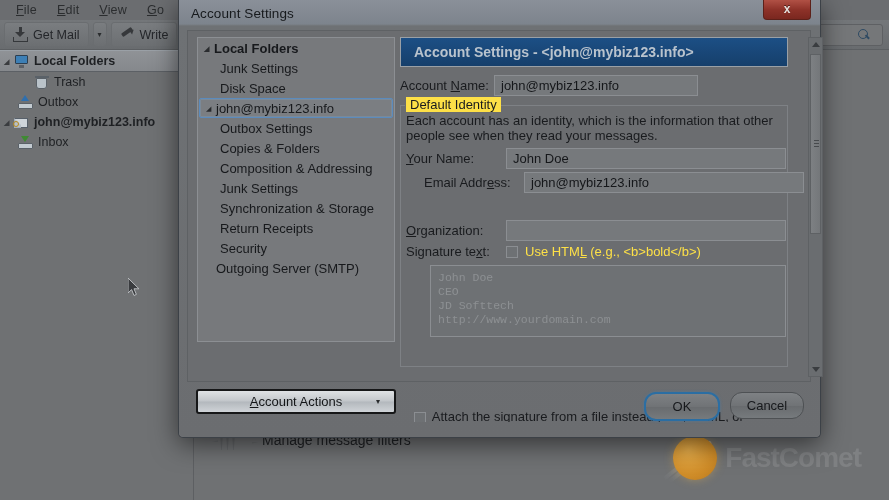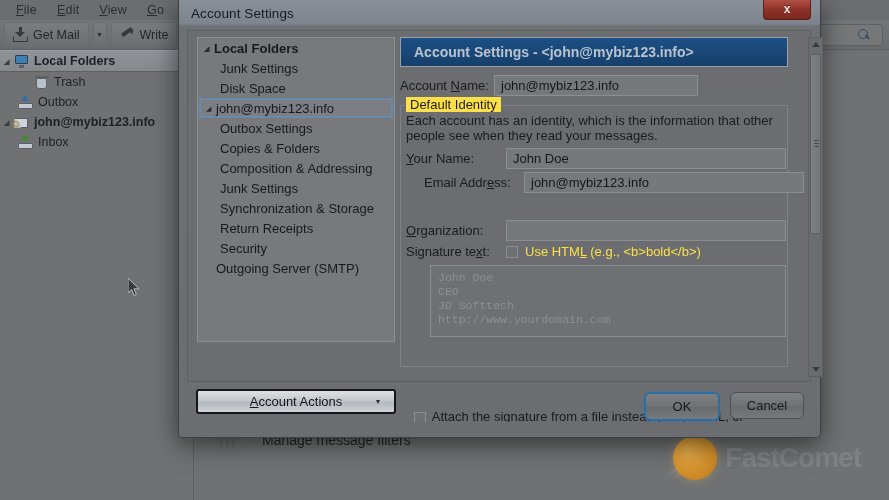--- a/index.html
+++ b/index.html
@@ -192,21 +192,21 @@
   #sb .arr i{width:0;height:0;border-left:4px solid transparent;border-right:4px solid transparent;}
   #sb .arr.up i{border-bottom:5px solid #3a3d40;}
   #sb .arr.dn i{border-top:5px solid #3a3d40;}
   #sb .thumb{position:absolute;left:1px;top:16px;width:11px;height:180px;
     background:linear-gradient(90deg,#7d8083,#74777a);border:1px solid #5e6164;box-sizing:border-box;}
   #sb .thumb .grip{position:absolute;left:3px;top:50%;margin-top:-4px;width:5px;height:8px;}
   #sb .thumb .grip b{display:block;height:1px;background:#474a4d;margin-bottom:2px;}
 
   
   #dlg-buttons{position:absolute;right:16px;bottom:16px;display:flex;gap:10px;}
-  .dbtn{width:72px;height:25px;border-radius:6px;display:flex;align-items:center;justify-content:center;
+  .dbtn{width:72px;height:25px;border-radius:12px;display:flex;align-items:center;justify-content:center;
     font-size:13px;color:#17191c;border:1px solid #4e5154;
     background:linear-gradient(#7e8184,#707376 50%,#686b6e 51%,#767a7d);}
   .dbtn.default{border:2px solid #2b6ea3;box-shadow:0 0 3px rgba(60,130,190,.5);}
 
   
   #cursor{position:absolute;left:128px;top:278px;width:13px;height:19px;}
   #cursor svg{display:block;}
 </style>
 </head>
 <body>

